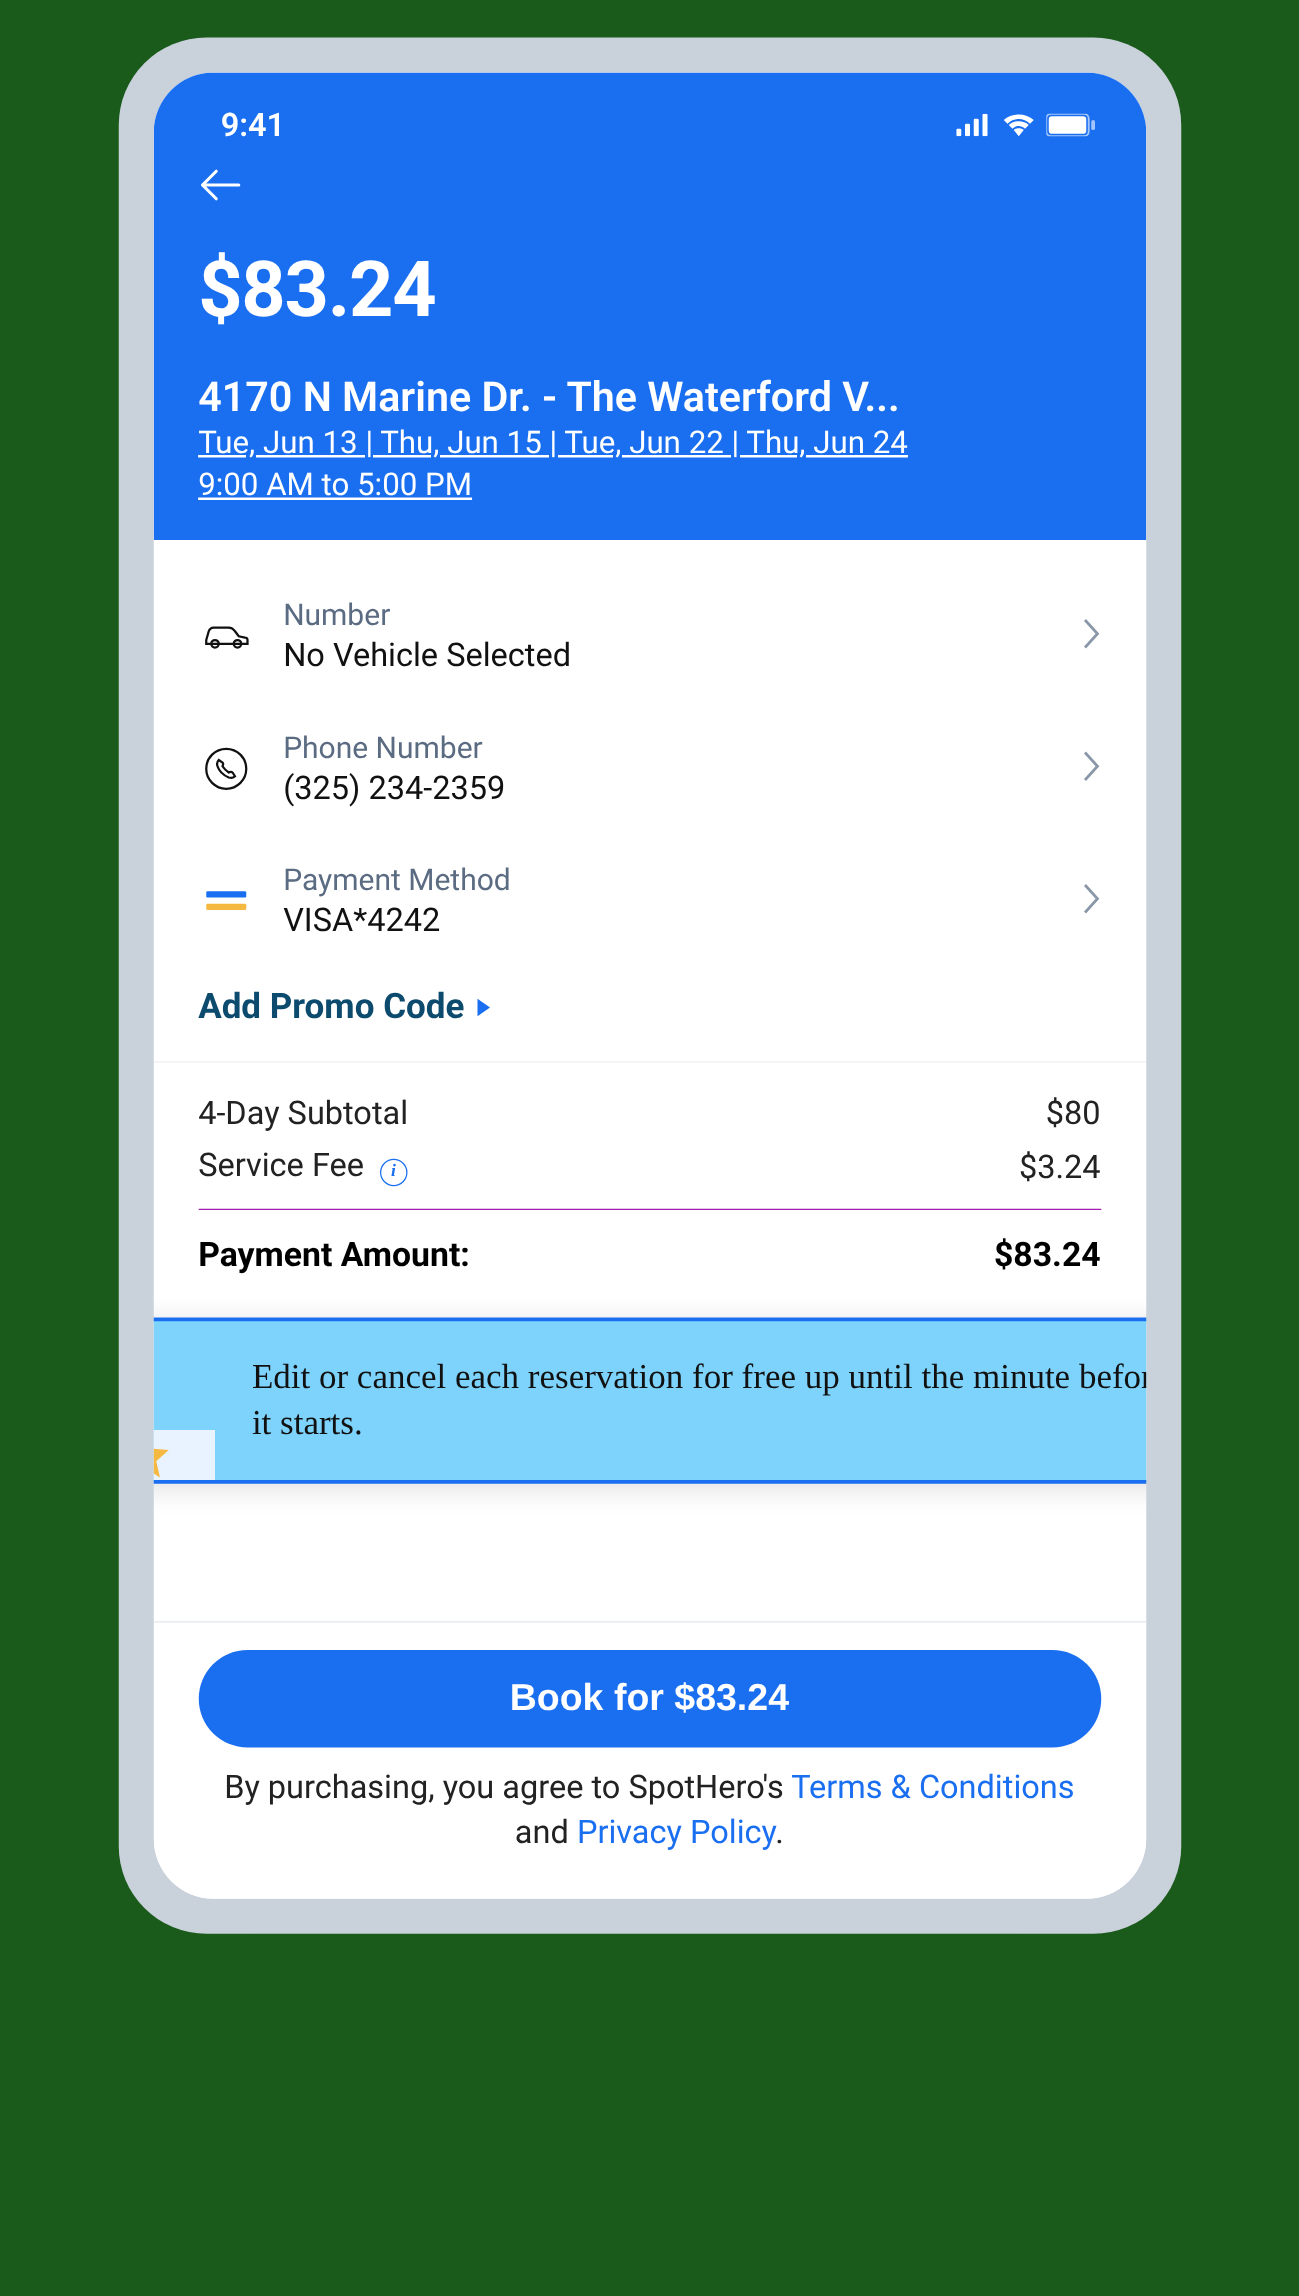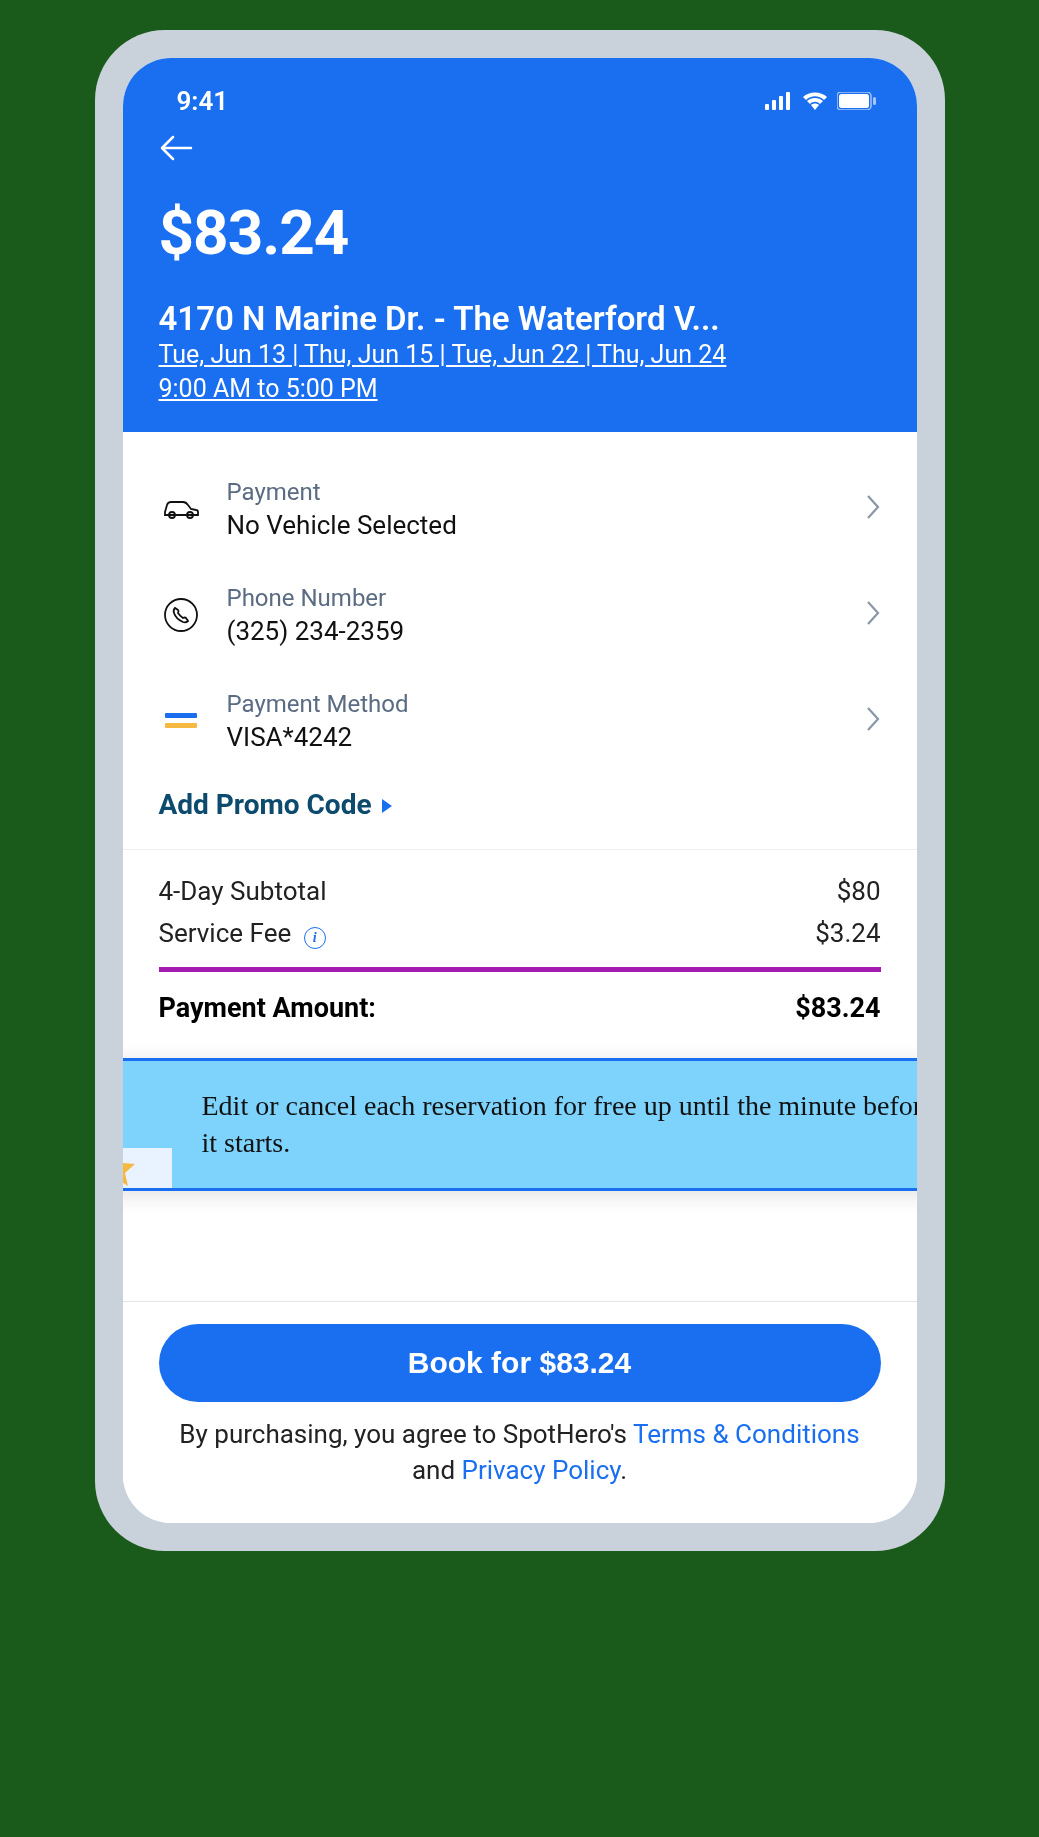--- a/index.html
+++ b/index.html
@@ -99,21 +99,21 @@
     padding: 20px 36px 8px 36px;
   }
   .summary-row {
     display:flex;
     justify-content:space-between;
     align-items:center;
     padding: 6px 0;
     font-size: 26px;
     color:#222;
   }
-  .summary-row.fee-row { border-bottom: 5px solid #a21caf; padding-bottom: 18px; }
+  .summary-row.fee-row { border-bottom: 1px solid #a21caf; padding-bottom: 18px; align-items: flex-end; }
   .summary-row.total-row {
     font-weight:700;
     font-size:27px;
     padding-top:20px;
     padding-bottom:18px;
     color:#000;
   }
   .info-badge {
     display:inline-flex;
     width:22px; height:22px;
@@ -230,21 +230,21 @@
 
         <div class="list-row">
           <span class="row-icon">
             <svg width="40" height="24" viewBox="0 0 40 24" fill="none" stroke="#111" stroke-width="1.8">
                 <path d="M4 15 L6 8 Q7 5 10 5 L22 5 Q25 5 27 8 L30 12 L35 13 Q37 13 37 15 L37 18 L4 18 Z"></path>
                 <circle cx="11" cy="18" r="3"></circle>
                 <circle cx="29" cy="18" r="3"></circle>
               </svg>
           </span>
           <div class="row-body">
-            <div class="row-label">Payment</div>
+            <div class="row-label">Number</div>
             <div class="row-value">No Vehicle Selected</div>
           </div>
           <span class="chevron">
             <svg width="16" height="28" viewBox="0 0 16 28" fill="none" stroke="currentColor" stroke-width="2.2">
                 <path d="M3 3 L13 14 L3 25"></path>
               </svg>
           </span>
         </div>
 
         <div class="list-row">

